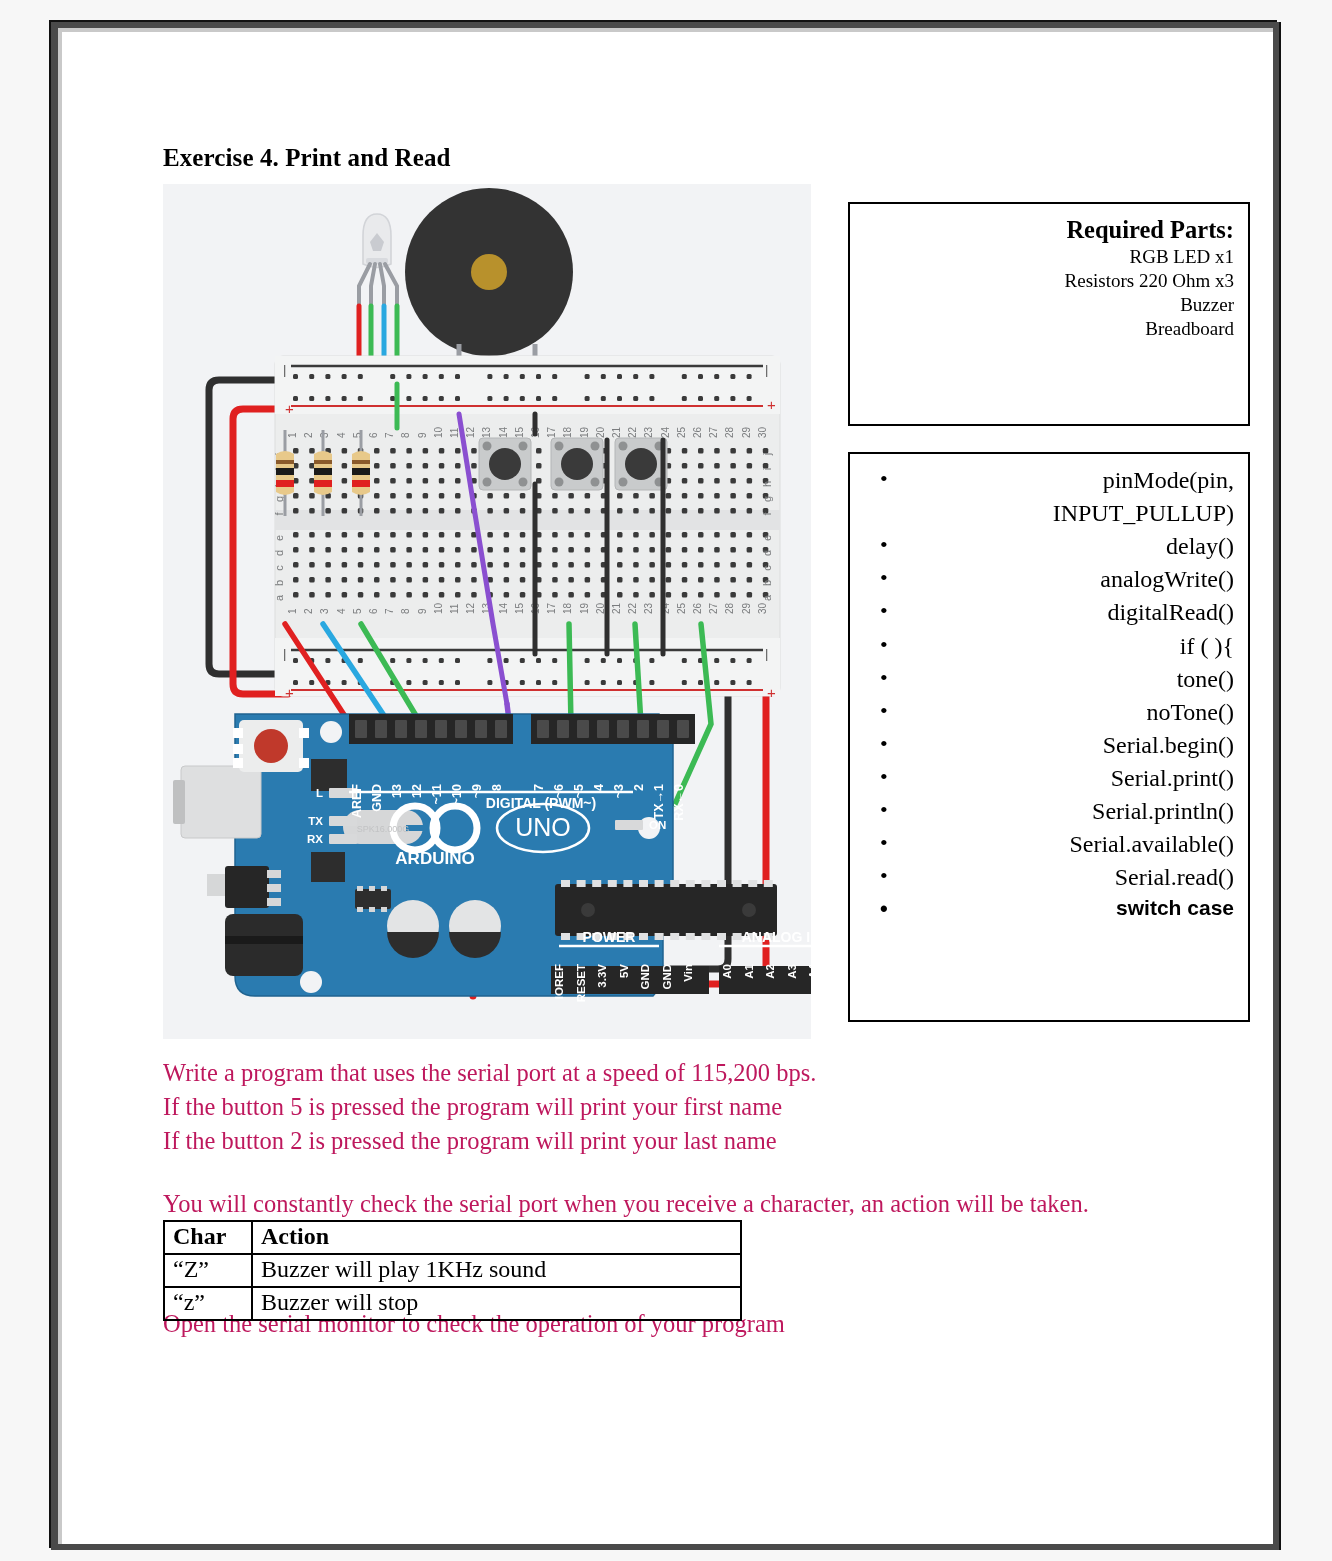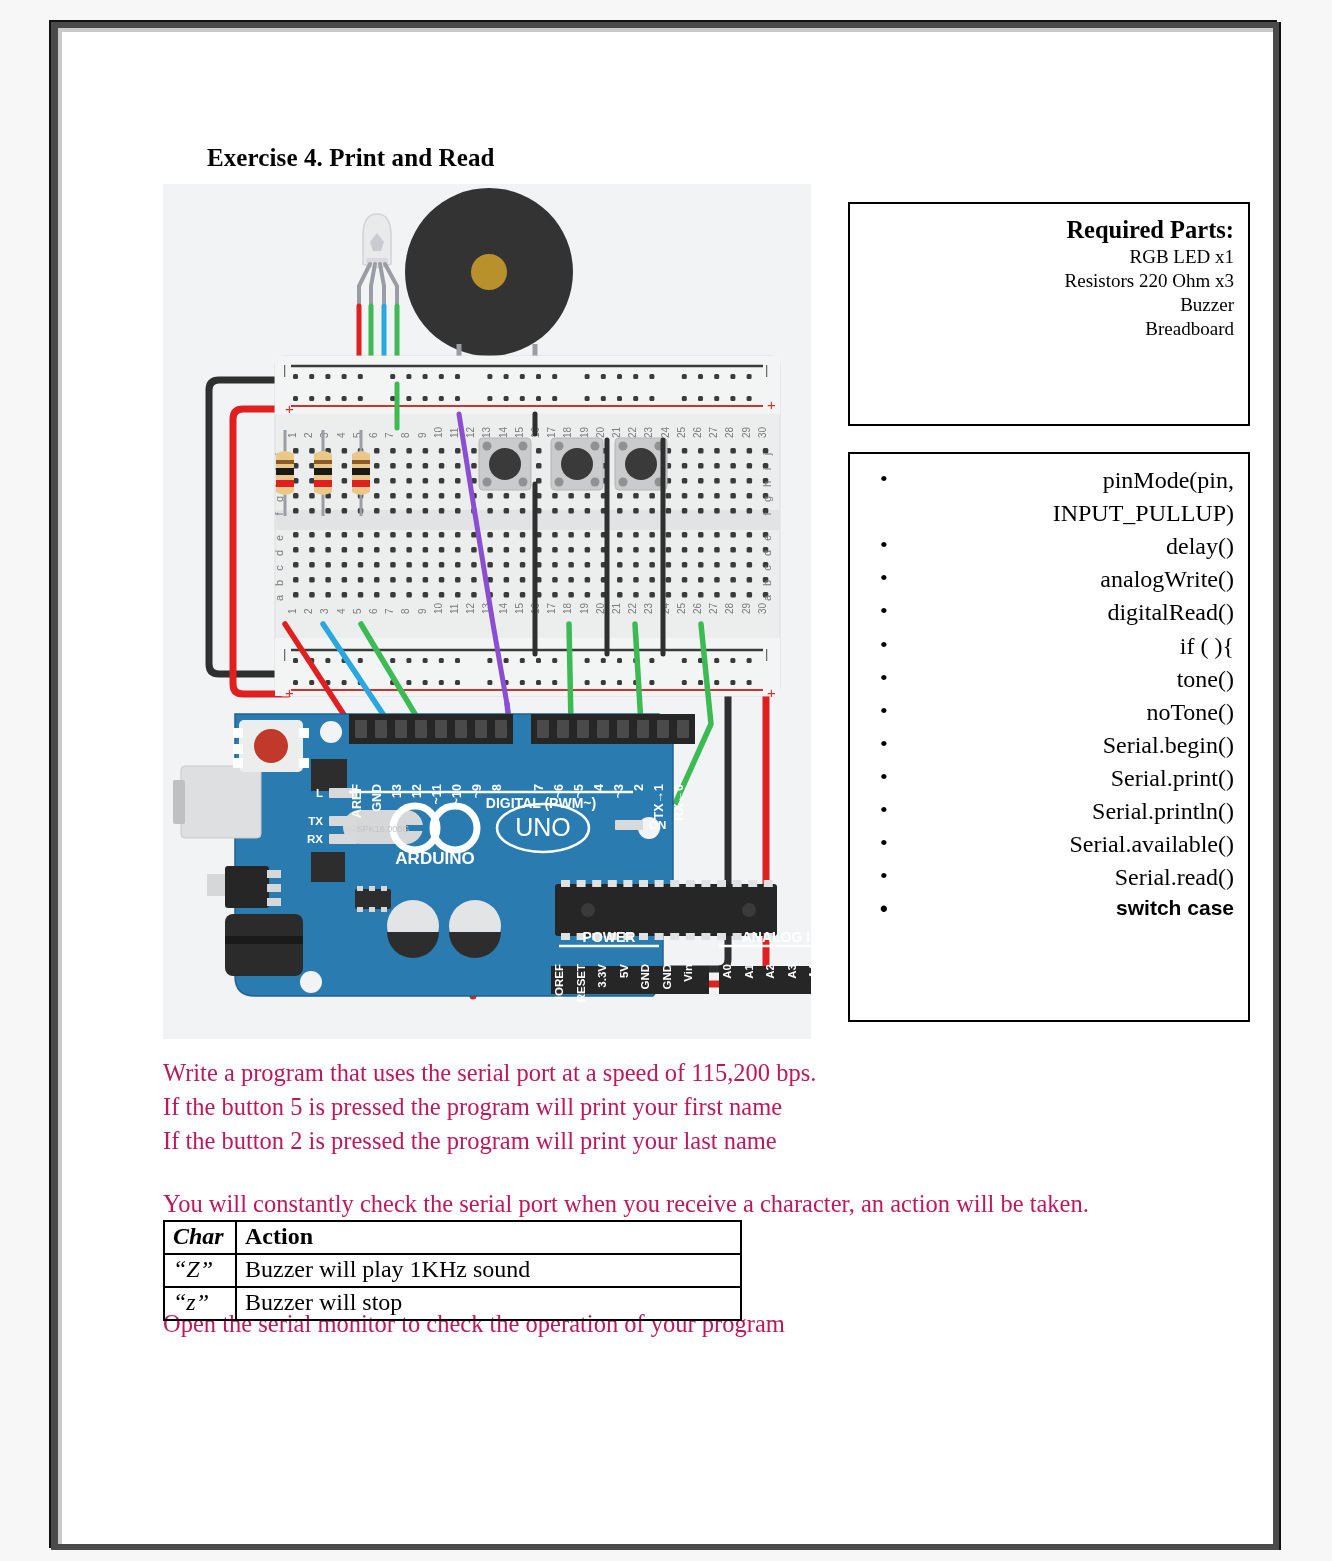--- a/index.html
+++ b/index.html
@@ -24,21 +24,21 @@
     position: absolute;
     inset: 0;
     background: #ffffff;
     border-left: 4px solid #c9c9c9;
     border-top: 4px solid #c9c9c9;
   }
   
   .ex-title {
     position: absolute; left: 101px; top: 112px;
     font-size: 25px; font-weight: bold; color: #000;
-    letter-spacing: .1px; white-space: nowrap; margin-left: 44px;
+    letter-spacing: .1px; white-space: nowrap;
   }
   .body-line {
     position: absolute; left: 101px;
     font-size: 24.5px; color: #be185d; white-space: nowrap;
   }
   
   .infobox {
     position: absolute;
     border: 2px solid #000;
     background: #fff;
@@ -69,21 +69,21 @@
   }
   #char-table td, #char-table th {
     border: 2px solid #000;
     font-size: 24px;
     text-align: left;
     padding: 1px 6px 3px 8px;
     font-weight: normal;
     font-family: "Liberation Serif", serif;
   }
   #char-table th { font-weight: bold; }
-  #char-table .c-char { width: 72px; font-style: italic; }
+  #char-table .c-char { width: 88px; }
   
   #circuit {
     position: absolute;
     left: 101px; top: 152px;
     width: 648px; height: 855px;
     background: #f2f3f5;
     overflow: hidden;
   }
   #circuit svg { display: block; }
 </style>

